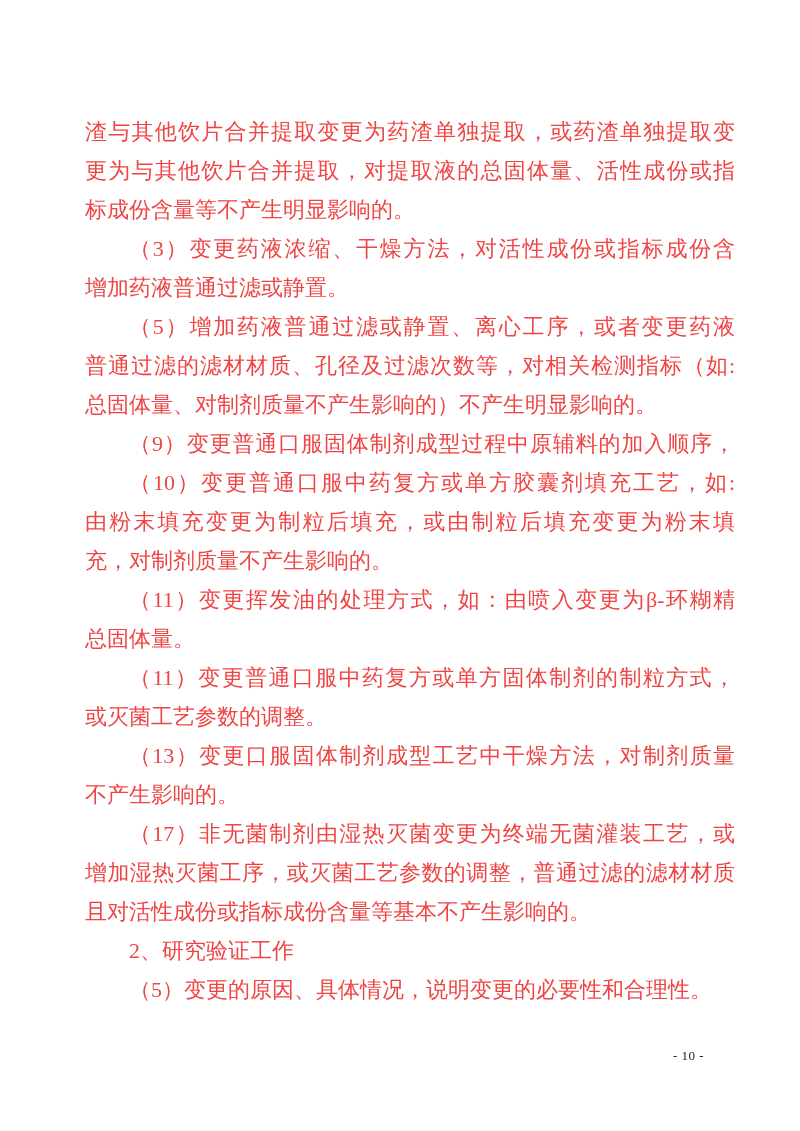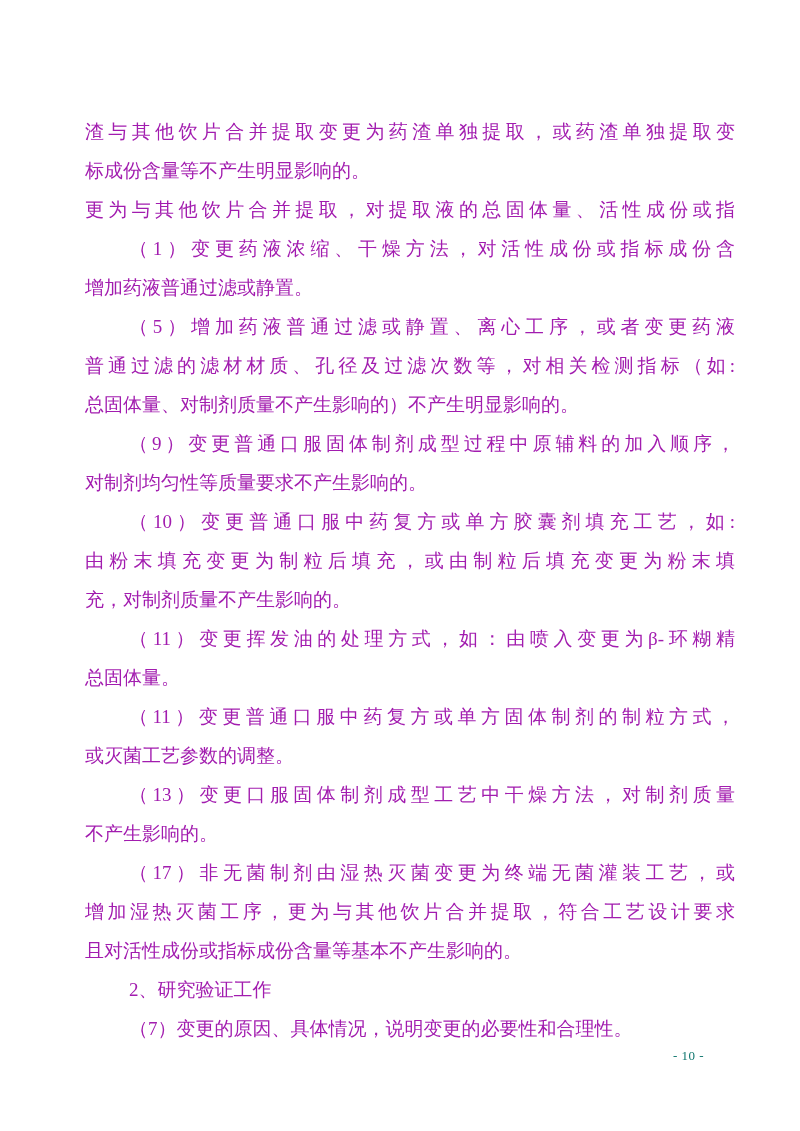--- a/index.html
+++ b/index.html
@@ -13,22 +13,22 @@
     height: 1131px;
     background: #ffffff;
     overflow: hidden;
     font-family: "Liberation Serif", "DejaVu Serif", serif;
   }
   .textblock {
     position: absolute;
     left: 85px;
     top: 112px;
     width: 650px;
-    color: #a21caf;
-    font-size: 19px;
+    color: #ef4444;
+    font-size: 22px;
   }
   .para {
     margin: 0;
     padding: 0;
   }
   .line {
     height: 39px;
     line-height: 39px;
     white-space: nowrap;
     text-align: left;
@@ -42,71 +42,70 @@
   
   .line.ind {
     padding-left: 44px;
   }
   .pageno {
     position: absolute;
     top: 1048px;
     left: 673px;
     font-size: 13px;
     line-height: 15px;
-    color: #0f766e;
+    color: #0f172a;
     letter-spacing: 0.5px;
     font-family: "Liberation Serif", "DejaVu Serif", serif;
   }
 </style>
 </head>
 <body>
 
 <div class="sheet">
   <div class="textblock" id="textblock">
       <div class="para">
         <div class="line jl">渣与其他饮片合并提取变更为药渣单独提取，或药渣单独提取变</div>
+        <div class="line jl">更为与其他饮片合并提取，对提取液的总固体量、活性成份或指</div>
         <div class="line">标成份含量等不产生明显影响的。</div>
-        <div class="line jl">更为与其他饮片合并提取，对提取液的总固体量、活性成份或指</div>
       </div>
       <div class="para">
-        <div class="line jl ind">（1）变更药液浓缩、干燥方法，对活性成份或指标成份含</div>
+        <div class="line jl ind">（3）变更药液浓缩、干燥方法，对活性成份或指标成份含</div>
         <div class="line">增加药液普通过滤或静置。</div>
       </div>
       <div class="para">
         <div class="line jl ind">（5）增加药液普通过滤或静置、离心工序，或者变更药液</div>
         <div class="line jl">普通过滤的滤材材质、孔径及过滤次数等，对相关检测指标（如:</div>
         <div class="line">总固体量、对制剂质量不产生影响的）不产生明显影响的。</div>
       </div>
       <div class="para">
         <div class="line jl ind">（9）变更普通口服固体制剂成型过程中原辅料的加入顺序，</div>
-        <div class="line">对制剂均匀性等质量要求不产生影响的。</div>
       </div>
       <div class="para">
         <div class="line jl ind">（10）变更普通口服中药复方或单方胶囊剂填充工艺，如:</div>
         <div class="line jl">由粉末填充变更为制粒后填充，或由制粒后填充变更为粉末填</div>
         <div class="line">充，对制剂质量不产生影响的。</div>
       </div>
       <div class="para">
         <div class="line jl ind">（11）变更挥发油的处理方式，如：由喷入变更为β-环糊精</div>
         <div class="line">总固体量。</div>
       </div>
       <div class="para">
         <div class="line jl ind">（11）变更普通口服中药复方或单方固体制剂的制粒方式，</div>
         <div class="line">或灭菌工艺参数的调整。</div>
       </div>
       <div class="para">
         <div class="line jl ind">（13）变更口服固体制剂成型工艺中干燥方法，对制剂质量</div>
         <div class="line">不产生影响的。</div>
       </div>
       <div class="para">
         <div class="line jl ind">（17）非无菌制剂由湿热灭菌变更为终端无菌灌装工艺，或</div>
-        <div class="line jl">增加湿热灭菌工序，更为与其他饮片合并提取，符合工艺设计要求</div>
+        <div class="line jl">增加湿热灭菌工序，或灭菌工艺参数的调整，普通过滤的滤材材质</div>
         <div class="line">且对活性成份或指标成份含量等基本不产生影响的。</div>
       </div>
       <div class="para">
         <div class="line ind">2、研究验证工作</div>
       </div>
       <div class="para">
-        <div class="line ind">（7）变更的原因、具体情况，说明变更的必要性和合理性。</div>
+        <div class="line ind">（5）变更的原因、具体情况，说明变更的必要性和合理性。</div>
       </div>
     </div>
   <div class="pageno">- 10 -</div>
 </div>
 
 </body></html>

